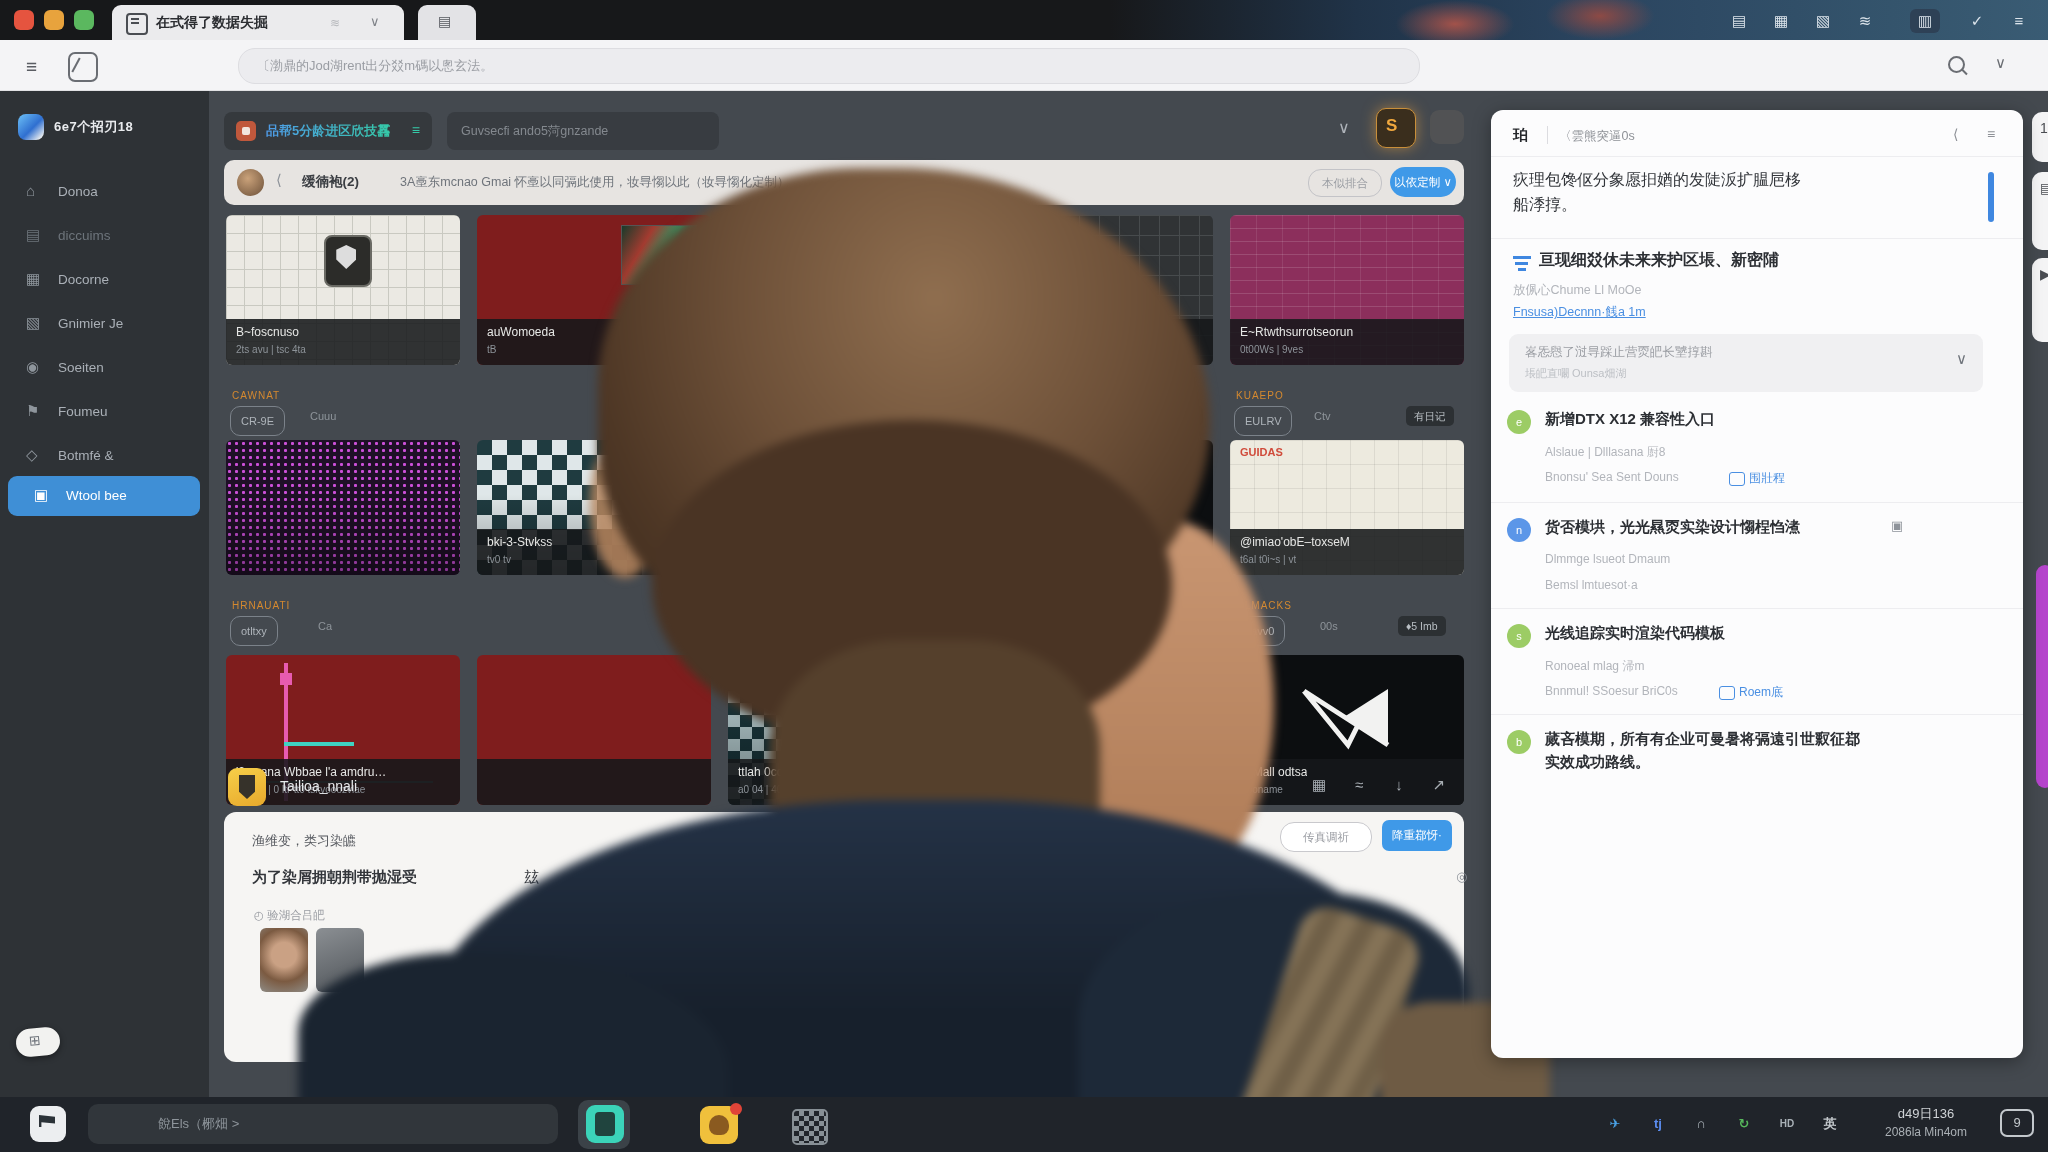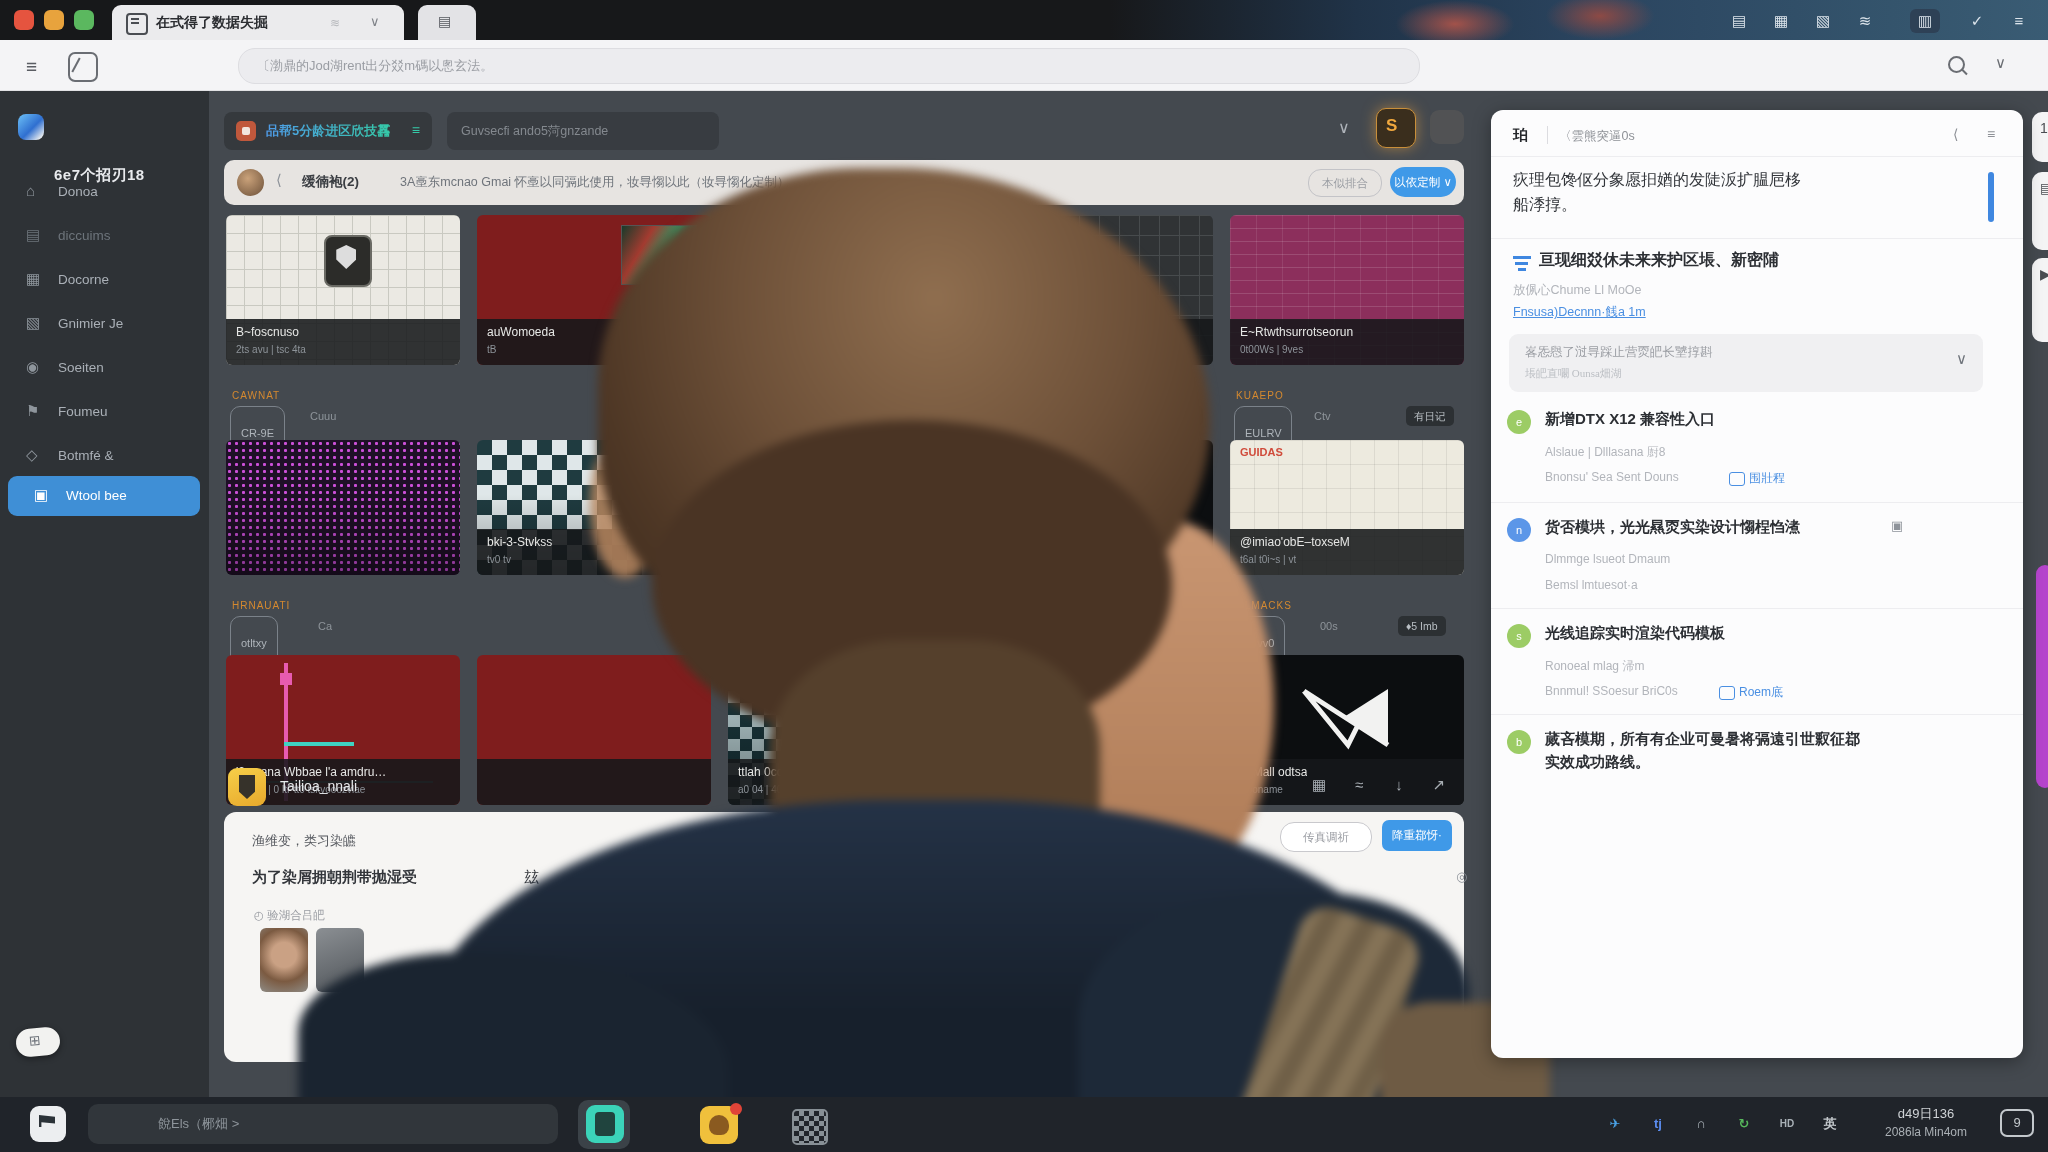--- a/index.html
+++ b/index.html
@@ -29,21 +29,21 @@
   #urlbar{left:238px;top:8px;width:1180px;height:34px;background:#ececef;border:1px solid #dddde1;border-radius:17px;}
   #urlbar span{position:absolute;left:18px;top:8px;font-size:13px;color:#9a9da3;}
   #toolbar .mag{left:1948px;top:16px;width:13px;height:13px;border:2px solid #6a6d73;border-radius:50%;}
   #toolbar .mag i{position:absolute;left:11px;top:13px;width:7px;height:2px;background:#6a6d73;transform:rotate(45deg);}
   #toolbar .tchev2{left:1995px;top:14px;font-size:15px;color:#6a6d73;}
   
   #appbg{left:0;top:90px;width:2048px;height:1062px;background:#44494f;z-index:1;}
   #sidebar{left:0;top:90px;width:209px;height:1062px;background:#2e3236;z-index:5;}
   #sidebar .logo{left:18px;top:24px;width:26px;height:26px;border-radius:8px;
     background:linear-gradient(135deg,#62b2f0 10%,#2f6fd0 55%,#e8ecef 90%);}
-  #sidebar .brand{left:54px;top:28px;font-size:15px;font-weight:bold;color:#e9ebee;letter-spacing:.5px;margin-top:48px;}
+  #sidebar .brand{left:54px;top:28px;font-size:13px;font-weight:bold;color:#e9ebee;letter-spacing:.5px;}
   .sbitem{left:0;width:209px;height:40px;}
   .sbitem .g{position:absolute;left:26px;top:10px;font-size:15px;color:#8e959c;}
   .sbitem .l{position:absolute;left:58px;top:12px;font-size:13.5px;color:#aab0b7;}
   .sbitem.dim .g,.sbitem.dim .l{color:#6d747b;}
   .sbitem.sel{left:8px;width:192px;background:#3f8fd6;border-radius:9px;}
   .sbitem.sel .g,.sbitem.sel .l{color:#fff;}
   
   #filterpill{left:224px;top:112px;width:208px;height:38px;background:#35393d;border-radius:8px;z-index:6;}
   #filterpill .ric{position:absolute;left:12px;top:9px;width:20px;height:20px;border-radius:5px;background:#c0583c;}
   #filterpill .ric i{position:absolute;left:6px;top:6px;width:8px;height:8px;background:#f2e6df;border-radius:2px;}
@@ -91,21 +91,21 @@
   .wire{position:absolute;right:14px;top:10px;width:74px;height:58px;border:1px solid #555;
     background:linear-gradient(120deg,#173a2a,#a33b30 30%,#2a9a66 55%,#23324a 80%);}
   .xlogo{position:absolute;left:50%;top:42%;transform:translate(-50%,-50%);}
   .chartv{position:absolute;left:58px;top:8px;width:4px;height:92%;background:#e85bb0;}
   .chartv i{position:absolute;left:-4px;top:10px;width:12px;height:12px;background:#e85bb0;}
   .charth{position:absolute;left:58px;top:58%;width:70px;height:4px;background:#3ed2c2;}
   .chartg{position:absolute;left:20px;top:84%;width:80%;height:2px;background:#55595c;}
   .papernote{position:absolute;left:10px;top:6px;font-size:11px;color:#d04a3a;font-weight:bold;}
   
   .tago{font-size:10px;color:#d5892f;letter-spacing:1px;z-index:4;}
-  .tagp{height:20px;padding:16px 10px;border:1px solid #7b828a;border-radius:10px;font-size:11px;color:#aeb4ba;line-height:20px;z-index:4;}
+  .tagp{height:20px;padding:4px 10px;border:1px solid #7b828a;border-radius:10px;font-size:11px;color:#aeb4ba;line-height:20px;z-index:4;}
   .tagt{font-size:11px;color:#8e949a;z-index:4;}
   .tagb{height:20px;padding:0 8px;background:#2c3033;border-radius:5px;font-size:10.5px;color:#b9bfc4;line-height:20px;z-index:4;}
   #tealblock{left:745px;top:376px;width:220px;height:72px;background:#82d5ba;border-radius:10px;z-index:4;}
   #tealblock .p1{position:absolute;left:14px;top:24px;height:22px;padding:0 10px;border:1px solid #5aa98e;border-radius:11px;font-size:11px;color:#2f6a56;line-height:22px;}
   #tealblock .p2{position:absolute;right:12px;top:22px;height:24px;padding:0 12px;background:#f2f4f3;border-radius:12px;font-size:11px;color:#6b7076;line-height:24px;}
   
   #secrow .yico{left:228px;top:768px;width:38px;height:38px;border-radius:9px;background:linear-gradient(160deg,#f6cf49,#e8a92c);z-index:4;}
   #secrow .yico i{position:absolute;left:11px;top:7px;width:16px;height:24px;background:#36322a;clip-path:polygon(0 0,100% 0,100% 70%,50% 100%,0 70%);}
   #secrow .slabel{left:280px;top:778px;font-size:14px;color:#e8eaec;z-index:4;}
   .secico{top:772px;width:30px;height:26px;color:#a7adb3;font-size:15px;text-align:center;line-height:26px;z-index:4;}
@@ -135,21 +135,21 @@
   #rpanel .hr{position:absolute;left:0;width:100%;height:1px;background:#ededf0;}
   #rpanel .intro{position:absolute;left:22px;top:58px;width:440px;font-size:16px;color:#33363b;line-height:1.55;white-space:pre-line;}
   #rpanel .scroll{position:absolute;left:497px;top:62px;width:6px;height:50px;background:#3f87e0;border-radius:3px;}
   .funnel{position:absolute;left:22px;top:146px;}
   .funnel i{display:block;height:3px;background:#3f87e0;margin-bottom:3px;}
   #rpanel .ft{position:absolute;left:48px;top:140px;font-size:16px;font-weight:bold;color:#2c2f34;}
   #rpanel .fs{position:absolute;left:22px;top:172px;font-size:12.5px;color:#b2b5bb;}
   #rpanel .fl{position:absolute;left:22px;top:194px;font-size:12.5px;color:#4a8fe2;text-decoration:underline;}
   #rbox{position:absolute;left:18px;top:224px;width:474px;height:58px;background:#f0f0f2;border-radius:9px;}
   #rbox .b1{position:absolute;left:16px;top:10px;font-size:12.5px;color:#9a9da3;}
-  #rbox .b2{position:absolute;left:16px;top:32px;font-size:11px;color:#bcbfc4;font-family:Liberation Serif, serif;}
+  #rbox .b2{position:absolute;left:16px;top:32px;font-size:11px;color:#bcbfc4;}
   #rbox .bc{position:absolute;right:16px;top:16px;font-size:15px;color:#6f747b;}
   .ritem .dot{position:absolute;left:16px;width:24px;height:24px;border-radius:50%;color:#fff;font-size:11px;text-align:center;line-height:24px;}
   .dot.green{background:#9ccc65;}
   .dot.blue{background:#5b96e8;}
   .ritem .rt{position:absolute;left:54px;width:420px;font-size:15px;font-weight:bold;color:#2c2f34;white-space:pre-line;line-height:1.5;}
   .ritem .rs{position:absolute;left:54px;font-size:12px;color:#b2b5bb;}
   .ritem .rb{position:absolute;font-size:12px;color:#4a8fe2;}
   .ritem .rbic{position:absolute;width:14px;height:12px;border:1px solid #4a8fe2;border-radius:3px;}
   .ritem .tic{position:absolute;font-size:13px;color:#8e939a;}
   

